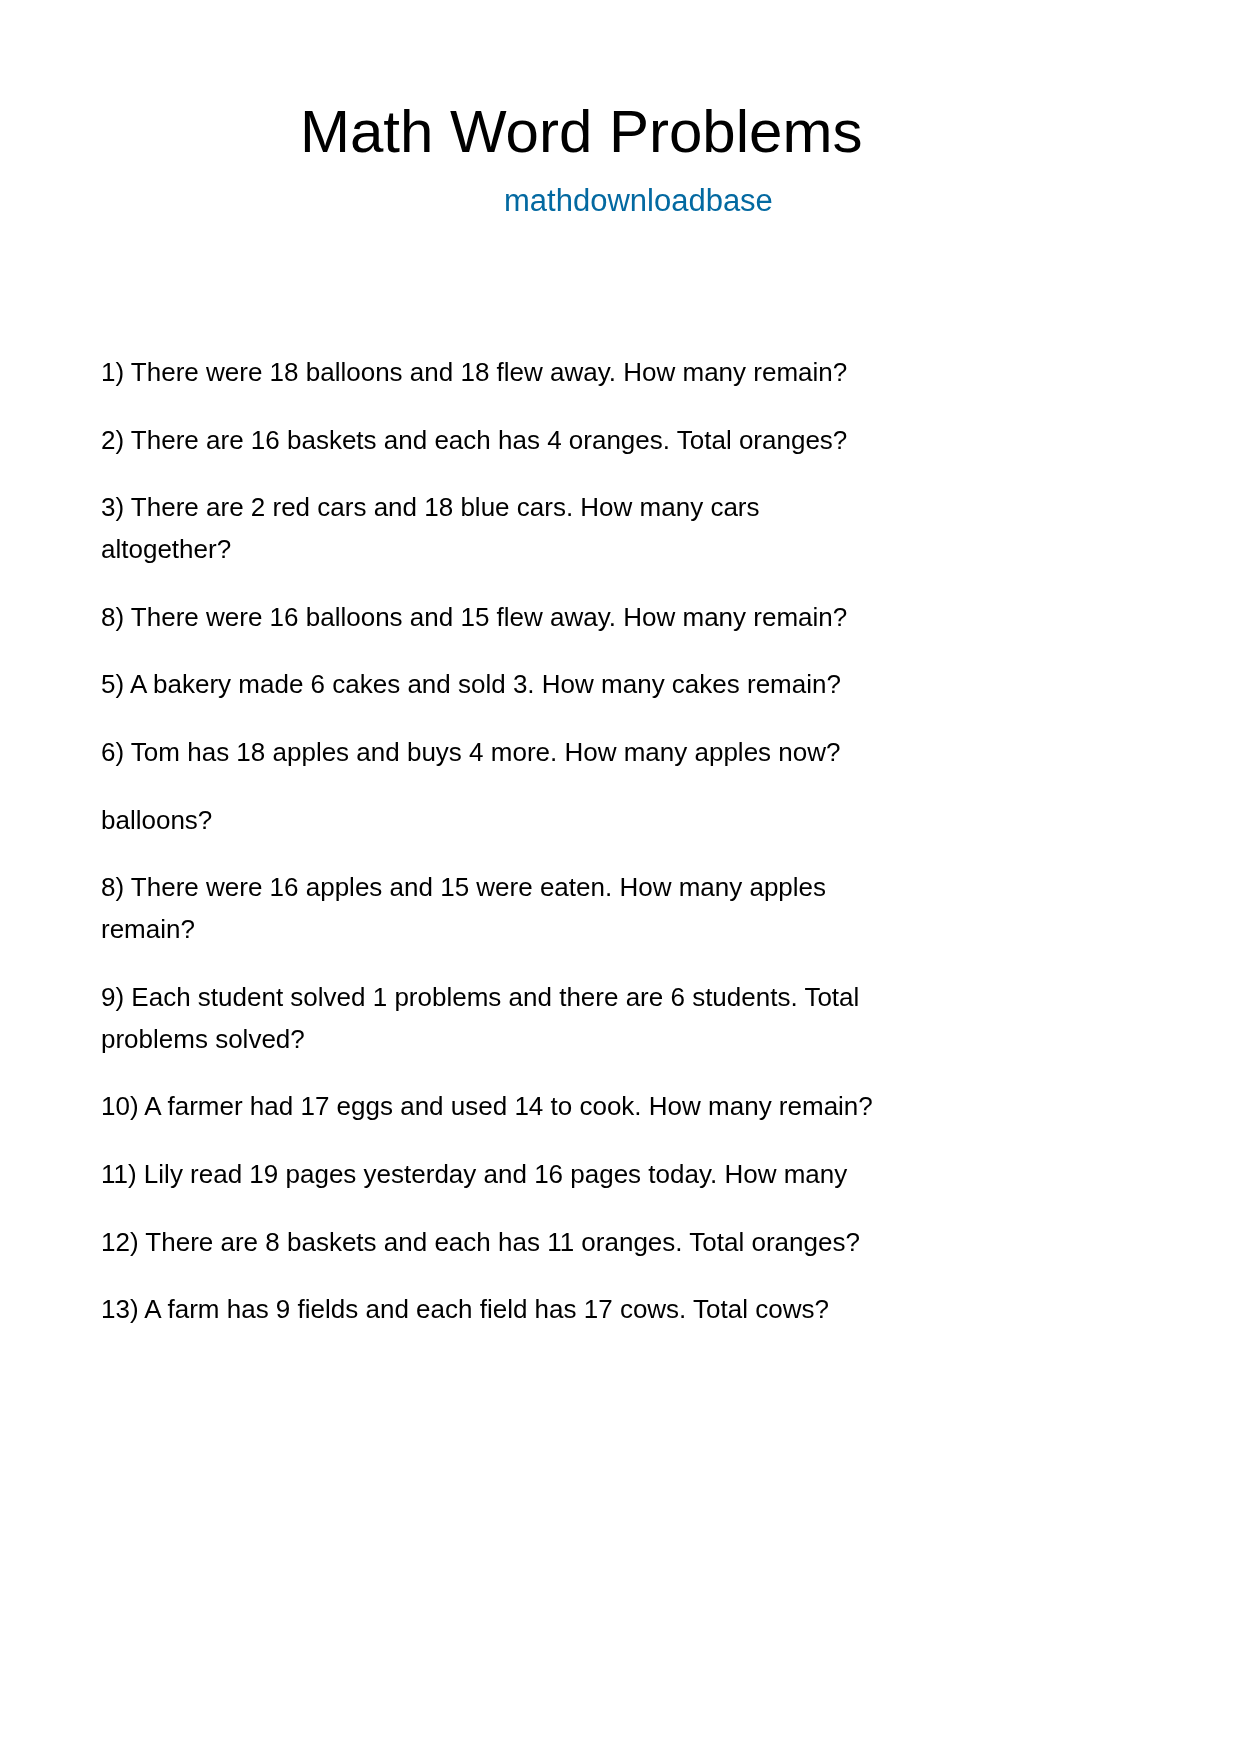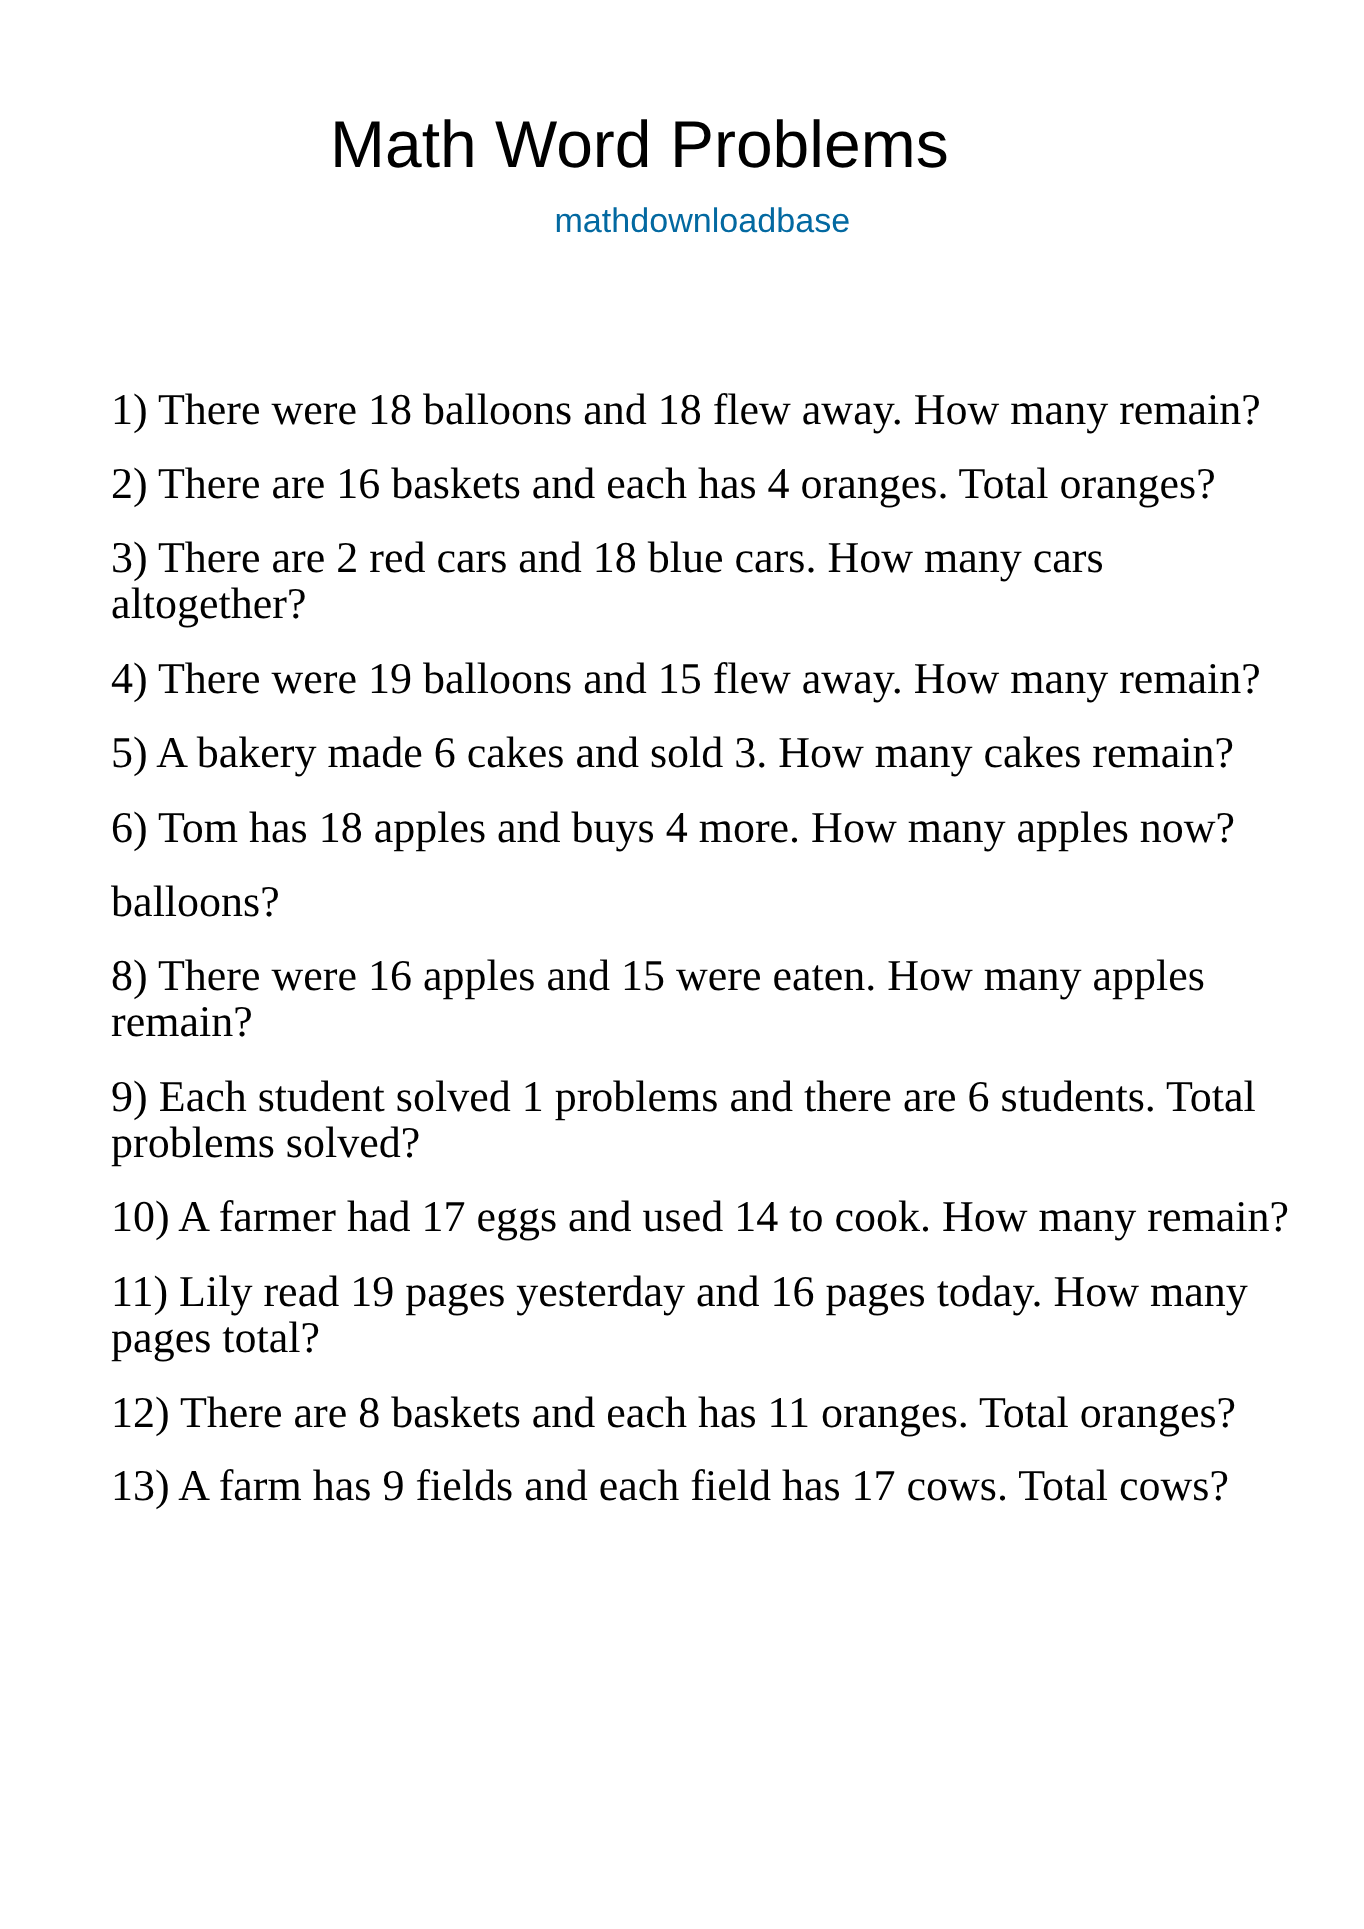--- a/index.html
+++ b/index.html
@@ -37,24 +37,23 @@
     .problems {
       position: absolute;
       left: 101px;
       top: 351px;
       width: 1060px;
       margin: 0;
       padding: 0;
       list-style: none;
     }
     .problem {
-      font-size: 40px;
+      font-size: 26px;
       line-height: 42px;
       margin: 0 0 25.6px 0;
-      font-family: Liberation Serif, serif;
     }
     .problem .line {
       display: block;
       white-space: nowrap;
     }
   </style>
 </head>
 <body>
 
 <h1 class="title">Math Word Problems</h1>
@@ -65,21 +64,21 @@
     <span class="line">1) There were 18 balloons and 18 flew away. How many remain?</span>
   </li>
   <li class="problem">
     <span class="line">2) There are 16 baskets and each has 4 oranges. Total oranges?</span>
   </li>
   <li class="problem">
     <span class="line">3) There are 2 red cars and 18 blue cars. How many cars</span>
     <span class="line">altogether?</span>
   </li>
   <li class="problem">
-    <span class="line">4) There were 19 balloons and 15 flew away. How many remain?</span>
+    <span class="line">8) There were 16 balloons and 15 flew away. How many remain?</span>
   </li>
   <li class="problem">
     <span class="line">5) A bakery made 6 cakes and sold 3. How many cakes remain?</span>
   </li>
   <li class="problem">
     <span class="line">6) Tom has 18 apples and buys 4 more. How many apples now?</span>
   </li>
   <li class="problem">
     <span class="line">balloons?</span>
   </li>
@@ -89,21 +88,20 @@
   </li>
   <li class="problem">
     <span class="line">9) Each student solved 1 problems and there are 6 students. Total</span>
     <span class="line">problems solved?</span>
   </li>
   <li class="problem">
     <span class="line">10) A farmer had 17 eggs and used 14 to cook. How many remain?</span>
   </li>
   <li class="problem">
     <span class="line">11) Lily read 19 pages yesterday and 16 pages today. How many</span>
-    <span class="line">pages total?</span>
   </li>
   <li class="problem">
     <span class="line">12) There are 8 baskets and each has 11 oranges. Total oranges?</span>
   </li>
   <li class="problem">
     <span class="line">13) A farm has 9 fields and each field has 17 cows. Total cows?</span>
   </li>
 </ol>
 
 </body></html>

